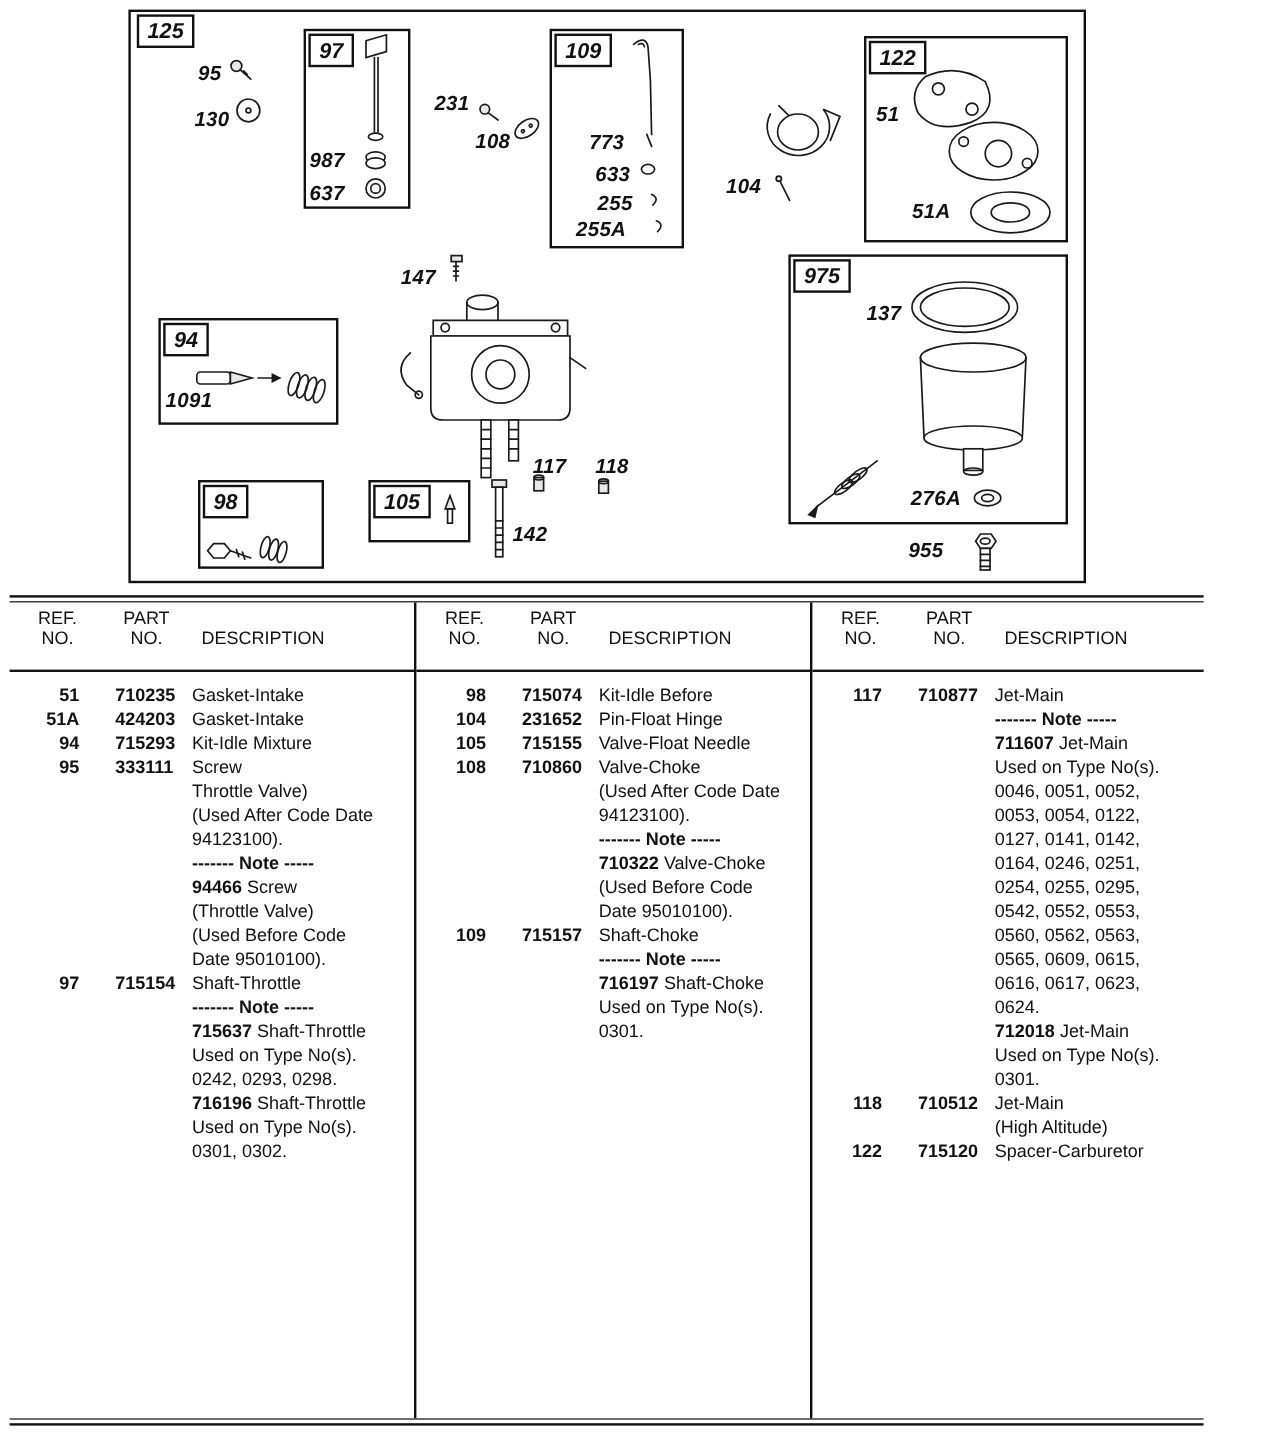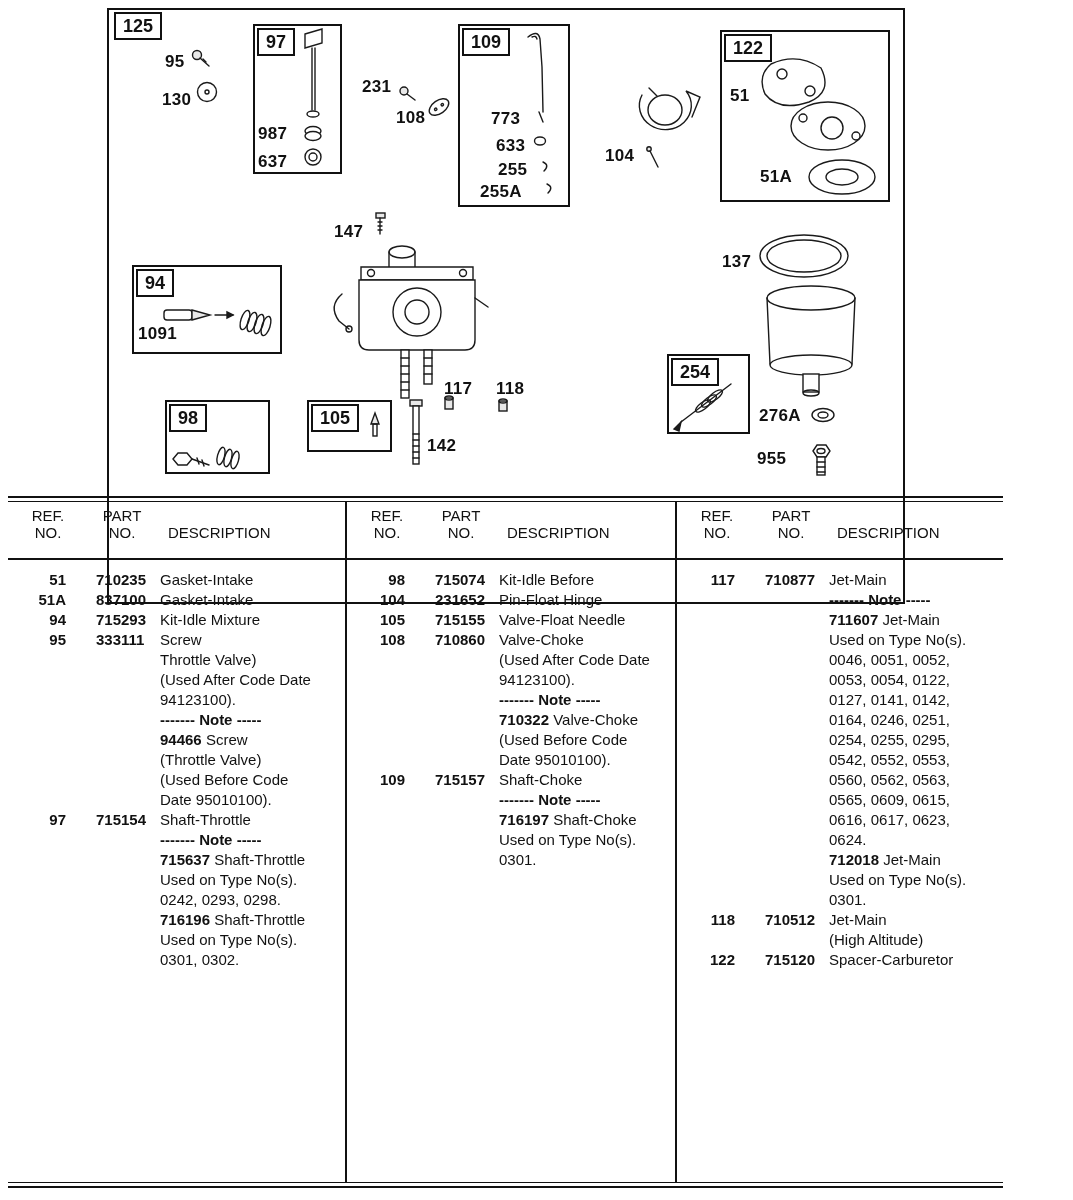--- a/index.html
+++ b/index.html
@@ -4,22 +4,22 @@
 <style>
   * { margin:0; padding:0; box-sizing:border-box; }
   html,body { background:#fff; }
   body {
     width:1073px; height:1200px; position:relative;
     font-family:"Liberation Sans", sans-serif; color:#111;
   }
 
   
   .diagram {
-    position:absolute; left:107px; top:8px; width:798px; height:596px;
-    border:2px solid #111; background:#fff;
+    position:absolute; left:107px; top:8px; width:798px; height:478px;
+    border:2px solid #111; background:#fff;font-style:italic;
   }
   .art { position:absolute; left:0; top:0; pointer-events:none; }
   .callout {
     position:absolute; font-weight:700; font-size:17px; letter-spacing:.3px;
     white-space:nowrap;
   }
   .gbox { position:absolute; border:2px solid #111; }
   .blabel {
     position:absolute; left:2px; top:2px; display:inline-block;
     border:2px solid #111; background:#fff; padding:0 7px;
@@ -229,22 +229,22 @@
   </div>
   <div class="gbox" style="left:23px;top:255px;width:150px;height:89px">
     <span class="blabel">94</span>
   </div>
   <div class="gbox" style="left:56px;top:390px;width:105px;height:74px">
     <span class="blabel">98</span>
   </div>
   <div class="gbox" style="left:198px;top:390px;width:85px;height:52px">
     <span class="blabel">105</span>
   </div>
-  <div class="gbox" style="left:558px;top:344px;width:83px;height:80px">
-    <span class="blabel">254</span>
+  <div class="gbox" style="left:548px;top:202px;width:233px;height:225px">
+    <span class="blabel">975</span>
   </div>
 
   <span class="callout" style="left:56px;top:42px">95</span>
   <span class="callout" style="left:53px;top:80px">130</span>
   <span class="callout" style="left:149px;top:114px">987</span>
   <span class="callout" style="left:149px;top:142px">637</span>
   <span class="callout" style="left:253px;top:67px">231</span>
   <span class="callout" style="left:287px;top:98px">108</span>
   <span class="callout" style="left:382px;top:99px">773</span>
   <span class="callout" style="left:387px;top:126px">633</span>
@@ -282,21 +282,21 @@
       <div class="rows">
           <div class="prow">
             <span class="ref">51</span>
             <span class="part">710235</span>
             <div class="desc">
               <div class="dline"><span>Gasket-Intake</span></div>
             </div>
           </div>
           <div class="prow">
             <span class="ref">51A</span>
-            <span class="part">837100</span>
+            <span class="part">424203</span>
             <div class="desc">
               <div class="dline"><span>Gasket-Intake</span></div>
             </div>
           </div>
           <div class="prow">
             <span class="ref">94</span>
             <span class="part">715293</span>
             <div class="desc">
               <div class="dline"><span>Kit-Idle Mixture</span></div>
             </div>

